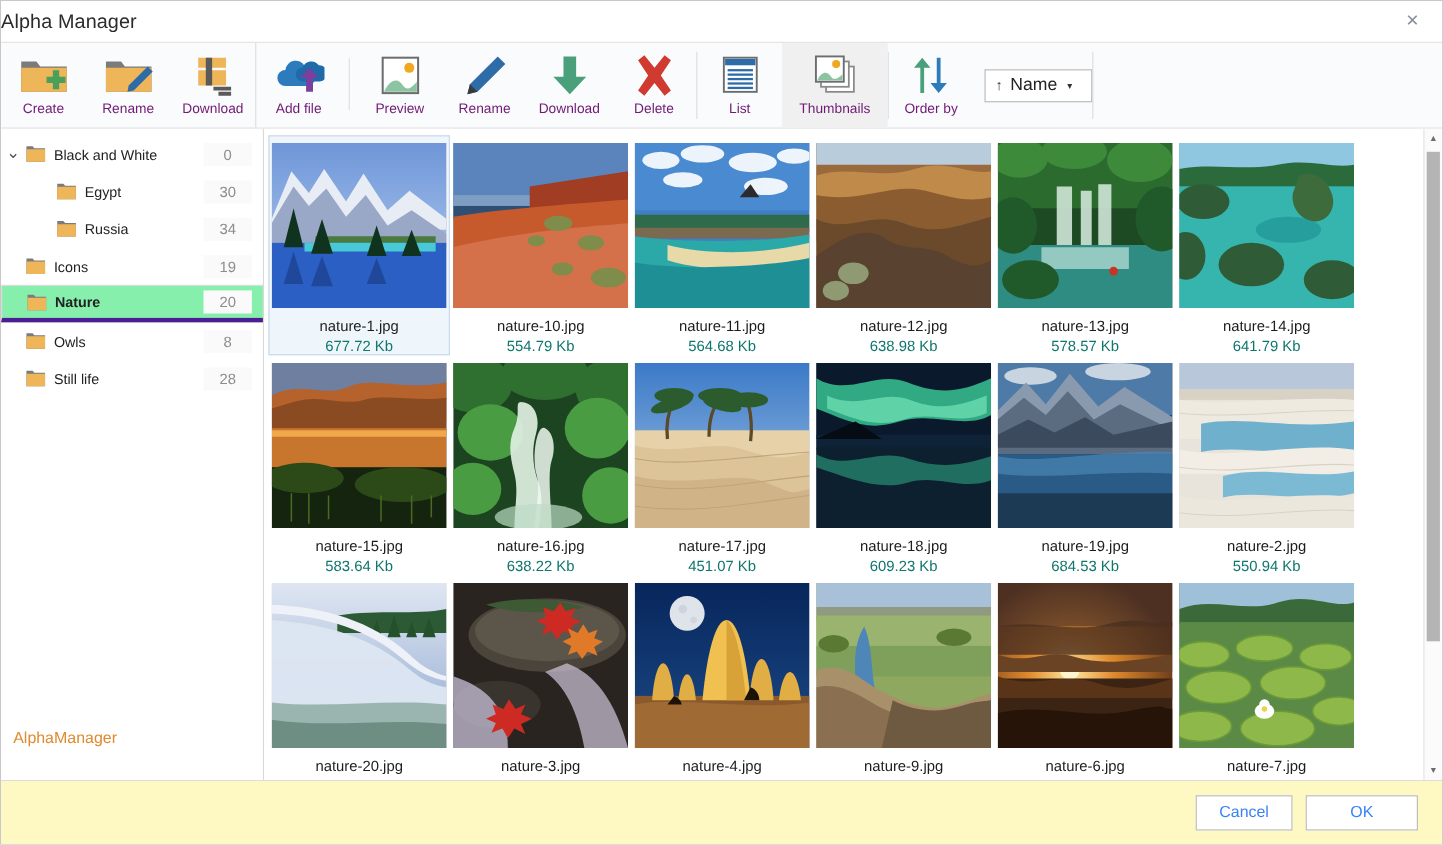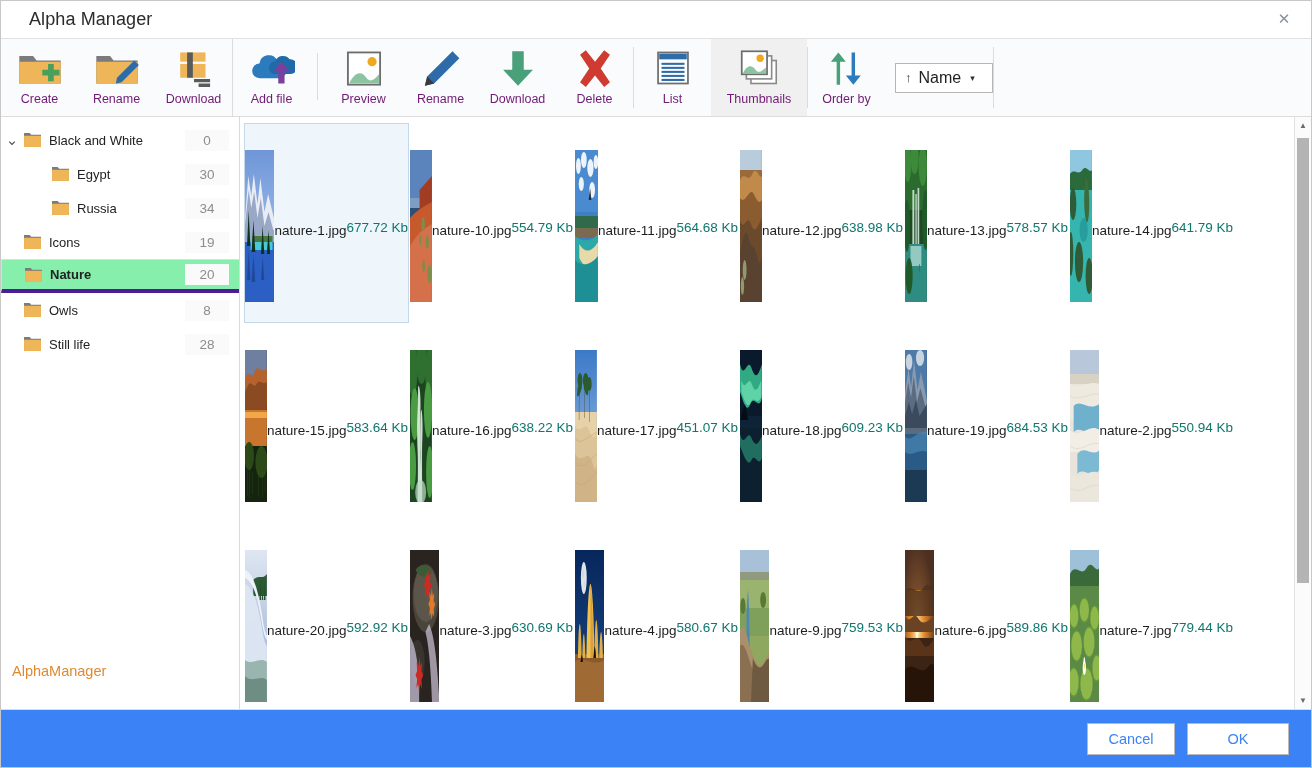--- a/index.html
+++ b/index.html
@@ -20,21 +20,21 @@
   
   .titlebar {
     height: 38px; flex: 0 0 38px;
     display: flex; align-items: center;
     border-bottom: 1px solid #e2e2e2;
     background: #ffffff;
     position: relative;
   }
   .title-text {
     font-size: 18px; color: #2b2b2b;
-    padding-left: 28px; letter-spacing: .1px;
+    padding-left: 0; letter-spacing: .1px;
   }
   .close-btn {
     position: absolute; right: 4px; top: 3px;
     width: 46px; height: 30px;
     display: flex; align-items: center; justify-content: center;
     color: #8a9099; font-size: 15px; cursor: pointer;
   }
 
   
   .toolbar {
@@ -144,21 +144,21 @@
     overflow: hidden; background:#fff;
   }
   .grid {
     display: flex; flex-wrap: wrap;
     padding: 6px 0 0 4px;
     width: 1057px;
   }
   .cell {
     width: 165px; height: 200px;
     margin: 0 0 0 0;
-    display:flex; align-items:center;
+    display:flex; flex-direction:column; align-items:center;
     padding-top: 6px;
     cursor:pointer;
     border: 1px solid transparent;
   }
   .cell.selected {
     background: #eef5fb;
     border: 1px solid #c4d8ea;
   }
   .thumb {
     width: 159px; height: 152px;
@@ -186,21 +186,21 @@
   }
   .vs-track { position:absolute; top:17px; bottom:17px; left:0; right:0; }
   .vs-thumb {
     position:absolute; left:2px; right:2px; top:4px;
     height: 445px; background:#b4b4b4; cursor:pointer;
   }
 
   
   .footer {
     height: 58px; flex: 0 0 58px;
-    background: #3b82f6; border-top:1px solid #dcdcdc;
+    background: #fef9c3; border-top:1px solid #dcdcdc;
     display:flex; align-items:center; justify-content:flex-end;
     padding-right: 22px; gap: 12px; padding-left: 21px;
   }
   .fbtn {
     width: 88px; height: 32px;
     border:1px solid #b9b9b9; background:#fff;
     color:#3b82f6; font-size:14.5px; cursor:pointer;
     display:flex; align-items:center; justify-content:center;
   }
   .fbtn.ok { width: 102px; }

